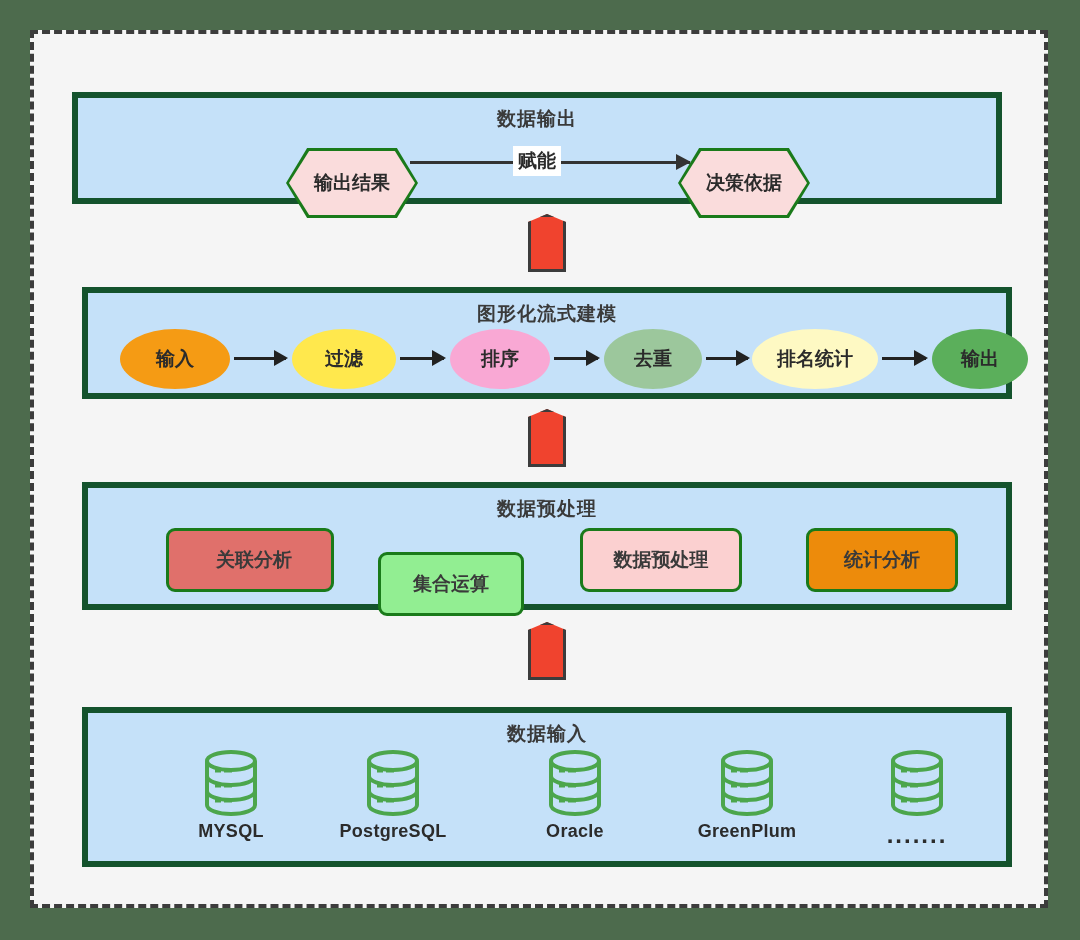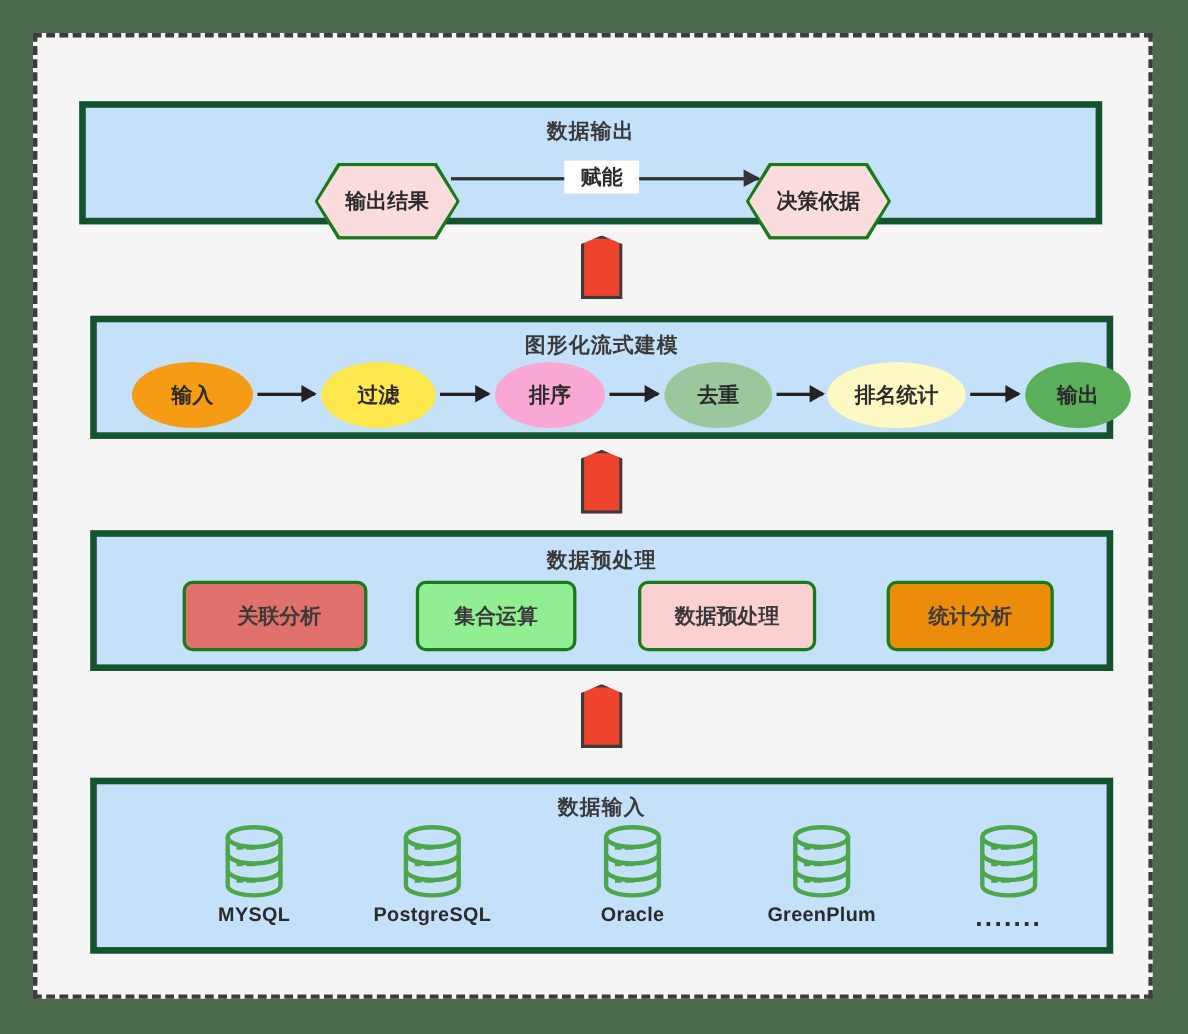--- a/index.html
+++ b/index.html
@@ -94,21 +94,21 @@
     border-left: 15px solid #333;
     border-top: 8.5px solid transparent;
     border-bottom: 8.5px solid transparent;
     z-index: 1;
   }
   #enable-label {
     position: absolute;
     left: 435px;
     top: 48px;
     background: #ffffff;
-    padding: 2px 15px;
+    padding: 2px 5px;
     font-size: 19px;
     font-weight: bold;
     color: #2b2b2b;
     z-index: 4;
   }
 
   
   #sec-model { left: 48px; top: 253px; width: 930px; height: 112px; }
 
   .ellipse {
@@ -251,21 +251,21 @@
   </div>
 
   <div class="red-arrow" id="red-arrow-2"></div>
 
   <div class="section" id="sec-prep">
     <div class="section-title">数据预处理</div>
 
     <div class="pbox" style="left:78px; width:168px; background:#e0706b;padding-left:8px;">
       <span>关联分析</span>
     </div>
-    <div class="pbox" style="left:290px; width:146px; background:#92ee92;">
+    <div class="pbox" style="left:290px; width:146px; background:#92ee92;margin-top:24px;">
       <span>集合运算</span>
     </div>
     <div class="pbox" style="left:492px; width:162px; background:#fbd0d0;">
       <span>数据预处理</span>
     </div>
     <div class="pbox" style="left:718px; width:152px; background:#ed8b0b;">
       <span>统计分析</span>
     </div>
   </div>
 

